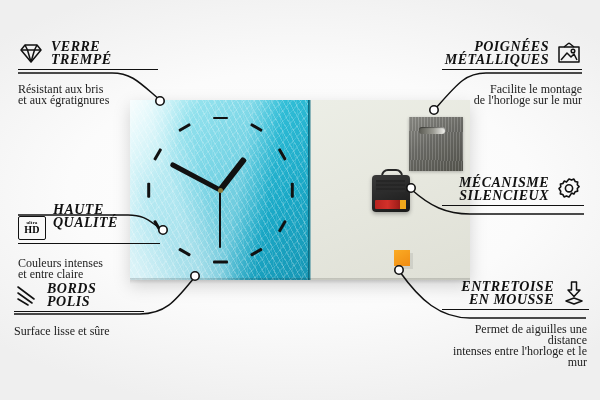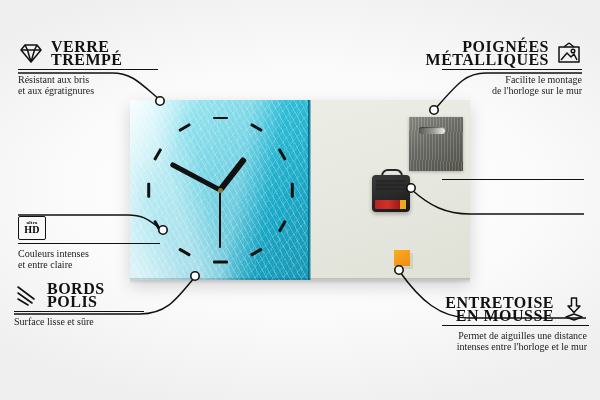--- a/index.html
+++ b/index.html
@@ -95,26 +95,26 @@
   }
   .foam{
     position:absolute;left:394px;top:250px;width:16px;height:16px;
     background:linear-gradient(150deg,#fbab24,#f08c12);
     box-shadow:3px 3px 0 rgba(0,0,0,.08);
   }
   
   .callout{position:absolute;}
   .co-head{display:flex;align-items:center;gap:7px;}
   .co-title{
-    font-weight:bold;font-size:16px;letter-spacing:.5px;color:#111;
-    line-height:13px;text-transform:uppercase;
+    font-weight:bold;font-size:14px;letter-spacing:.5px;color:#111;
+    line-height:13px;text-transform:uppercase;font-style:italic;
   }
   .co-rule{height:1.4px;background:#111;margin-top:3px;}
   .co-sub{
-    font-size:10px;line-height:11px;color:#1b1b1b;margin-top:4px;
+    font-size:12px;line-height:11px;color:#1b1b1b;margin-top:14px;
     font-family:"Liberation Serif", serif;
   }
   .right .co-head{justify-content:flex-end;}
   .right .co-title{text-align:right;}
   .right .co-sub{text-align:right;}
   .ico{width:26px;height:26px;flex:0 0 26px;display:block;}
   .hdbadge{
     width:26px;height:22px;border:1.6px solid #111;border-radius:2px;
     display:flex;flex-direction:column;align-items:center;justify-content:center;
     line-height:1;
@@ -214,20 +214,21 @@
   </div>
 
   <div class="callout left" style="left:18px;top:178px;width:140px;">
     <div class="co-head">
       <span class="ico hdbadge">
         <span class="u">ultra</span>
         <span class="h">HD</span>
       </span>
       <span class="co-title">
         <br>
+        <span>HAUTE QUALITÉ</span>
       </span>
     </div>
     <div class="co-rule" style="width:142px;"></div>
     <div class="co-sub">
       <span>Couleurs intenses</span><br>
       <span>et entre claire</span>
     </div>
   </div>
 
   <div class="callout left" style="left:14px;top:282px;width:128px;">
@@ -270,24 +271,38 @@
       </span>
     </div>
     <div class="co-rule" style="width:140px;"></div>
     <div class="co-sub">
       <span>Facilite le montage</span><br>
       <span>de l'horloge sur le mur</span>
     </div>
   </div>
 
   <div class="callout right" style="left:442px;top:176px;width:140px;">
+    <div class="co-head">
+      <span class="co-title">
+        <span>MÉCANISME</span><br>
+        <span>SILENCIEUX</span>
+      </span>
+      <span class="ico">
+        <svg viewBox="0 0 26 26" width="26" height="26">
+          <g fill="none" stroke="#111" stroke-width="1.6" stroke-linejoin="round">
+            <path d="M13,3 l2.6,1.1 2.3,-1 1.3,2.4 2.5,.6 -.4,2.6 1.8,1.9 -1.8,1.9 .4,2.6 -2.5,.6 -1.3,2.4 -2.3,-1 L13,21 l-2.6,-1.1 -2.3,1 -1.3,-2.4 -2.5,-.6 .4,-2.6 L3,12.6 4.8,10.7 4.4,8.1 6.9,7.5 8.2,5.1 10.5,6.1 Z"></path>
+            <circle cx="13" cy="12.3" r="3.6"></circle>
+          </g>
+        </svg>
+      </span>
+    </div>
     <div class="co-rule" style="width:142px;"></div>
   </div>
 
-  <div class="callout right" style="left:442px;top:296px;width:145px;">
+  <div class="callout right" style="left:442px;top:280px;width:145px;">
     <div class="co-head">
       <span class="co-title">
         <span>ENTRETOISE</span><br>
         <span>EN MOUSSE</span>
       </span>
       <span class="ico">
         <svg viewBox="0 0 26 26" width="26" height="26">
           <g fill="none" stroke="#111" stroke-width="1.5" stroke-linejoin="round">
             <path d="M10.5,2 h5 v8 h3.5 L13,16.5 7,10 h3.5 Z"></path>
             <path d="M13,18 l8,3 -8,3 -8,-3 Z"></path>

